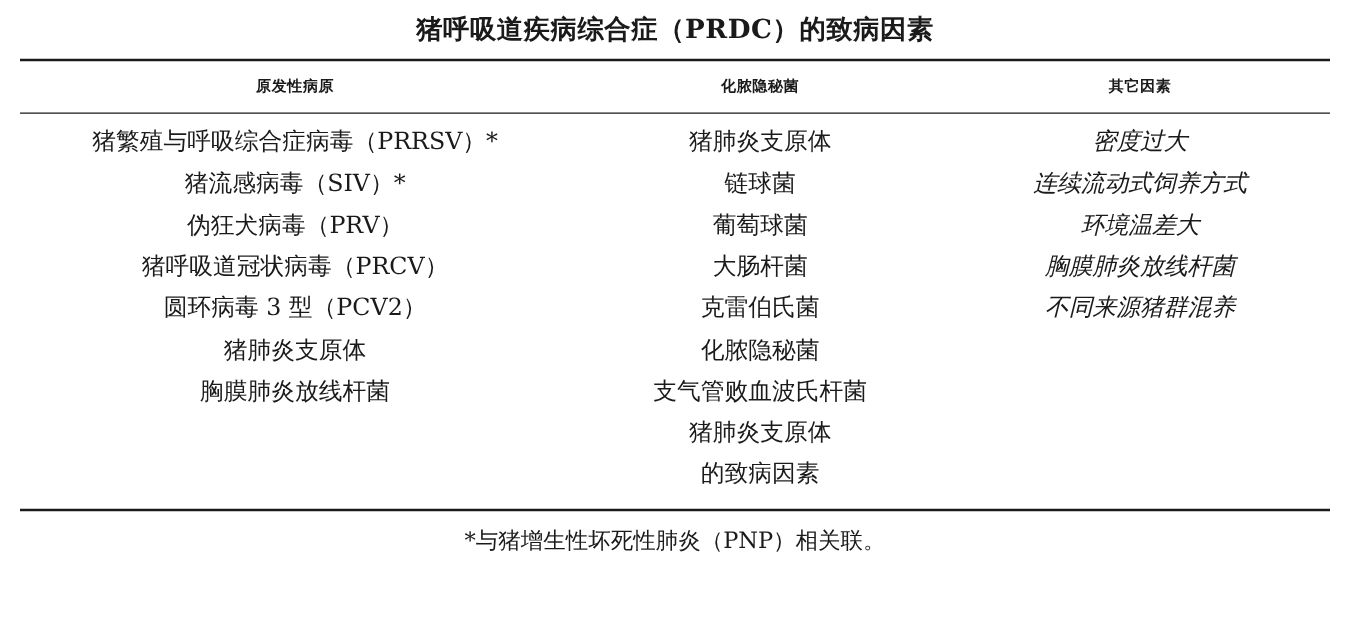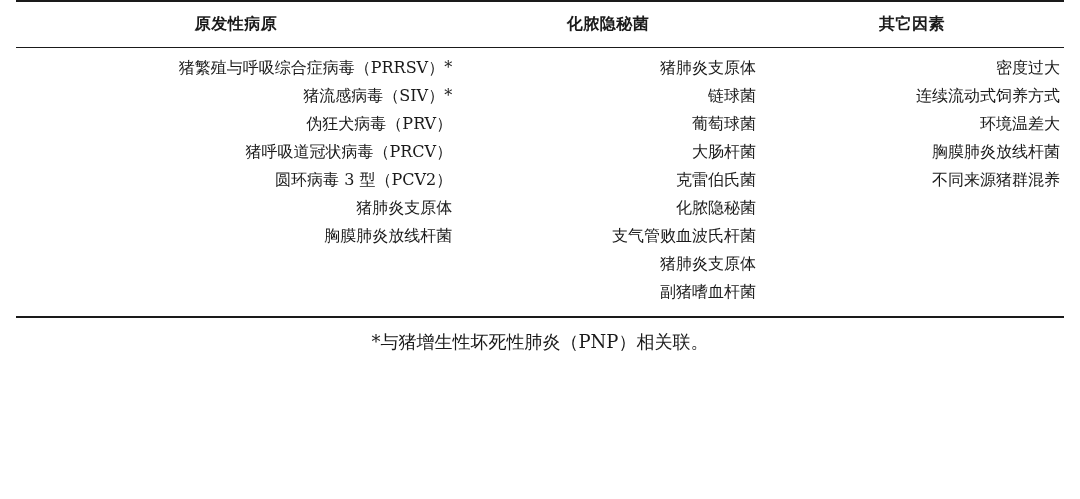--- a/index.html
+++ b/index.html
@@ -38,58 +38,59 @@
   .rule.thin {
     height: 1px;
   }
   table.prdc {
     width: calc(100% - 32px);
     margin: 0 16px;
     border-collapse: collapse;
     table-layout: fixed;
   }
   table.prdc th {
-    font-size: 16px;
+    font-size: 12px;
     font-weight: bold;
     padding: 12px 0 12px 0;
     text-align: center;
     letter-spacing: 0.5px;
   }
   table.prdc td {
     vertical-align: top;
-    text-align: right;
-    font-size: 16px;
+    text-align: center;
+    font-size: 19px;
     line-height: 1.75;
     padding: 6px 4px 10px 4px;
   }
   col.c1 { width: 42%; }
   col.c2 { width: 29%; }
   col.c3 { width: 29%; }
   .cell-list {
     display: block;
   }
   .cell-list .entry {
     display: block;
     white-space: nowrap;
   }
   .pad-top-1 { padding-top: 38px; }
   .pad-top-2 { padding-top: 0px; }
-  .pad-top-3 { padding-top: 72px; }
+  .pad-top-3 { padding-top: 72px; font-style: italic; }
   .footnote {
     font-size: 18px;
     padding: 10px 16px 0 16px;
     text-align: center;
     line-height: 1.6;
   }
 </style>
 </head>
 <body>
 
 <div class="page">
 
+  <div class="title">猪呼吸道疾病综合症（PRDC）的致病因素</div>
 
   <div class="rule"></div>
 
   <table class="prdc">
     <colgroup>
       <col class="c1">
       <col class="c2">
       <col class="c3">
     </colgroup>
     <thead>
@@ -125,21 +126,21 @@
         <td class="pad-top-2">
           <span class="cell-list">
             <span class="entry">猪肺炎支原体</span>
             <span class="entry">链球菌</span>
             <span class="entry">葡萄球菌</span>
             <span class="entry">大肠杆菌</span>
             <span class="entry">克雷伯氏菌</span>
             <span class="entry">化脓隐秘菌</span>
             <span class="entry">支气管败血波氏杆菌</span>
             <span class="entry">猪肺炎支原体</span>
-            <span class="entry">副猪嗜血杆菌</span>
+            <span class="entry">的致病因素</span>
           </span>
         </td>
         <td class="pad-top-3">
           <span class="cell-list">
             <span class="entry">密度过大</span>
             <span class="entry">连续流动式饲养方式</span>
             <span class="entry">环境温差大</span>
             <span class="entry">胸膜肺炎放线杆菌</span>
             <span class="entry">不同来源猪群混养</span>
           </span>

